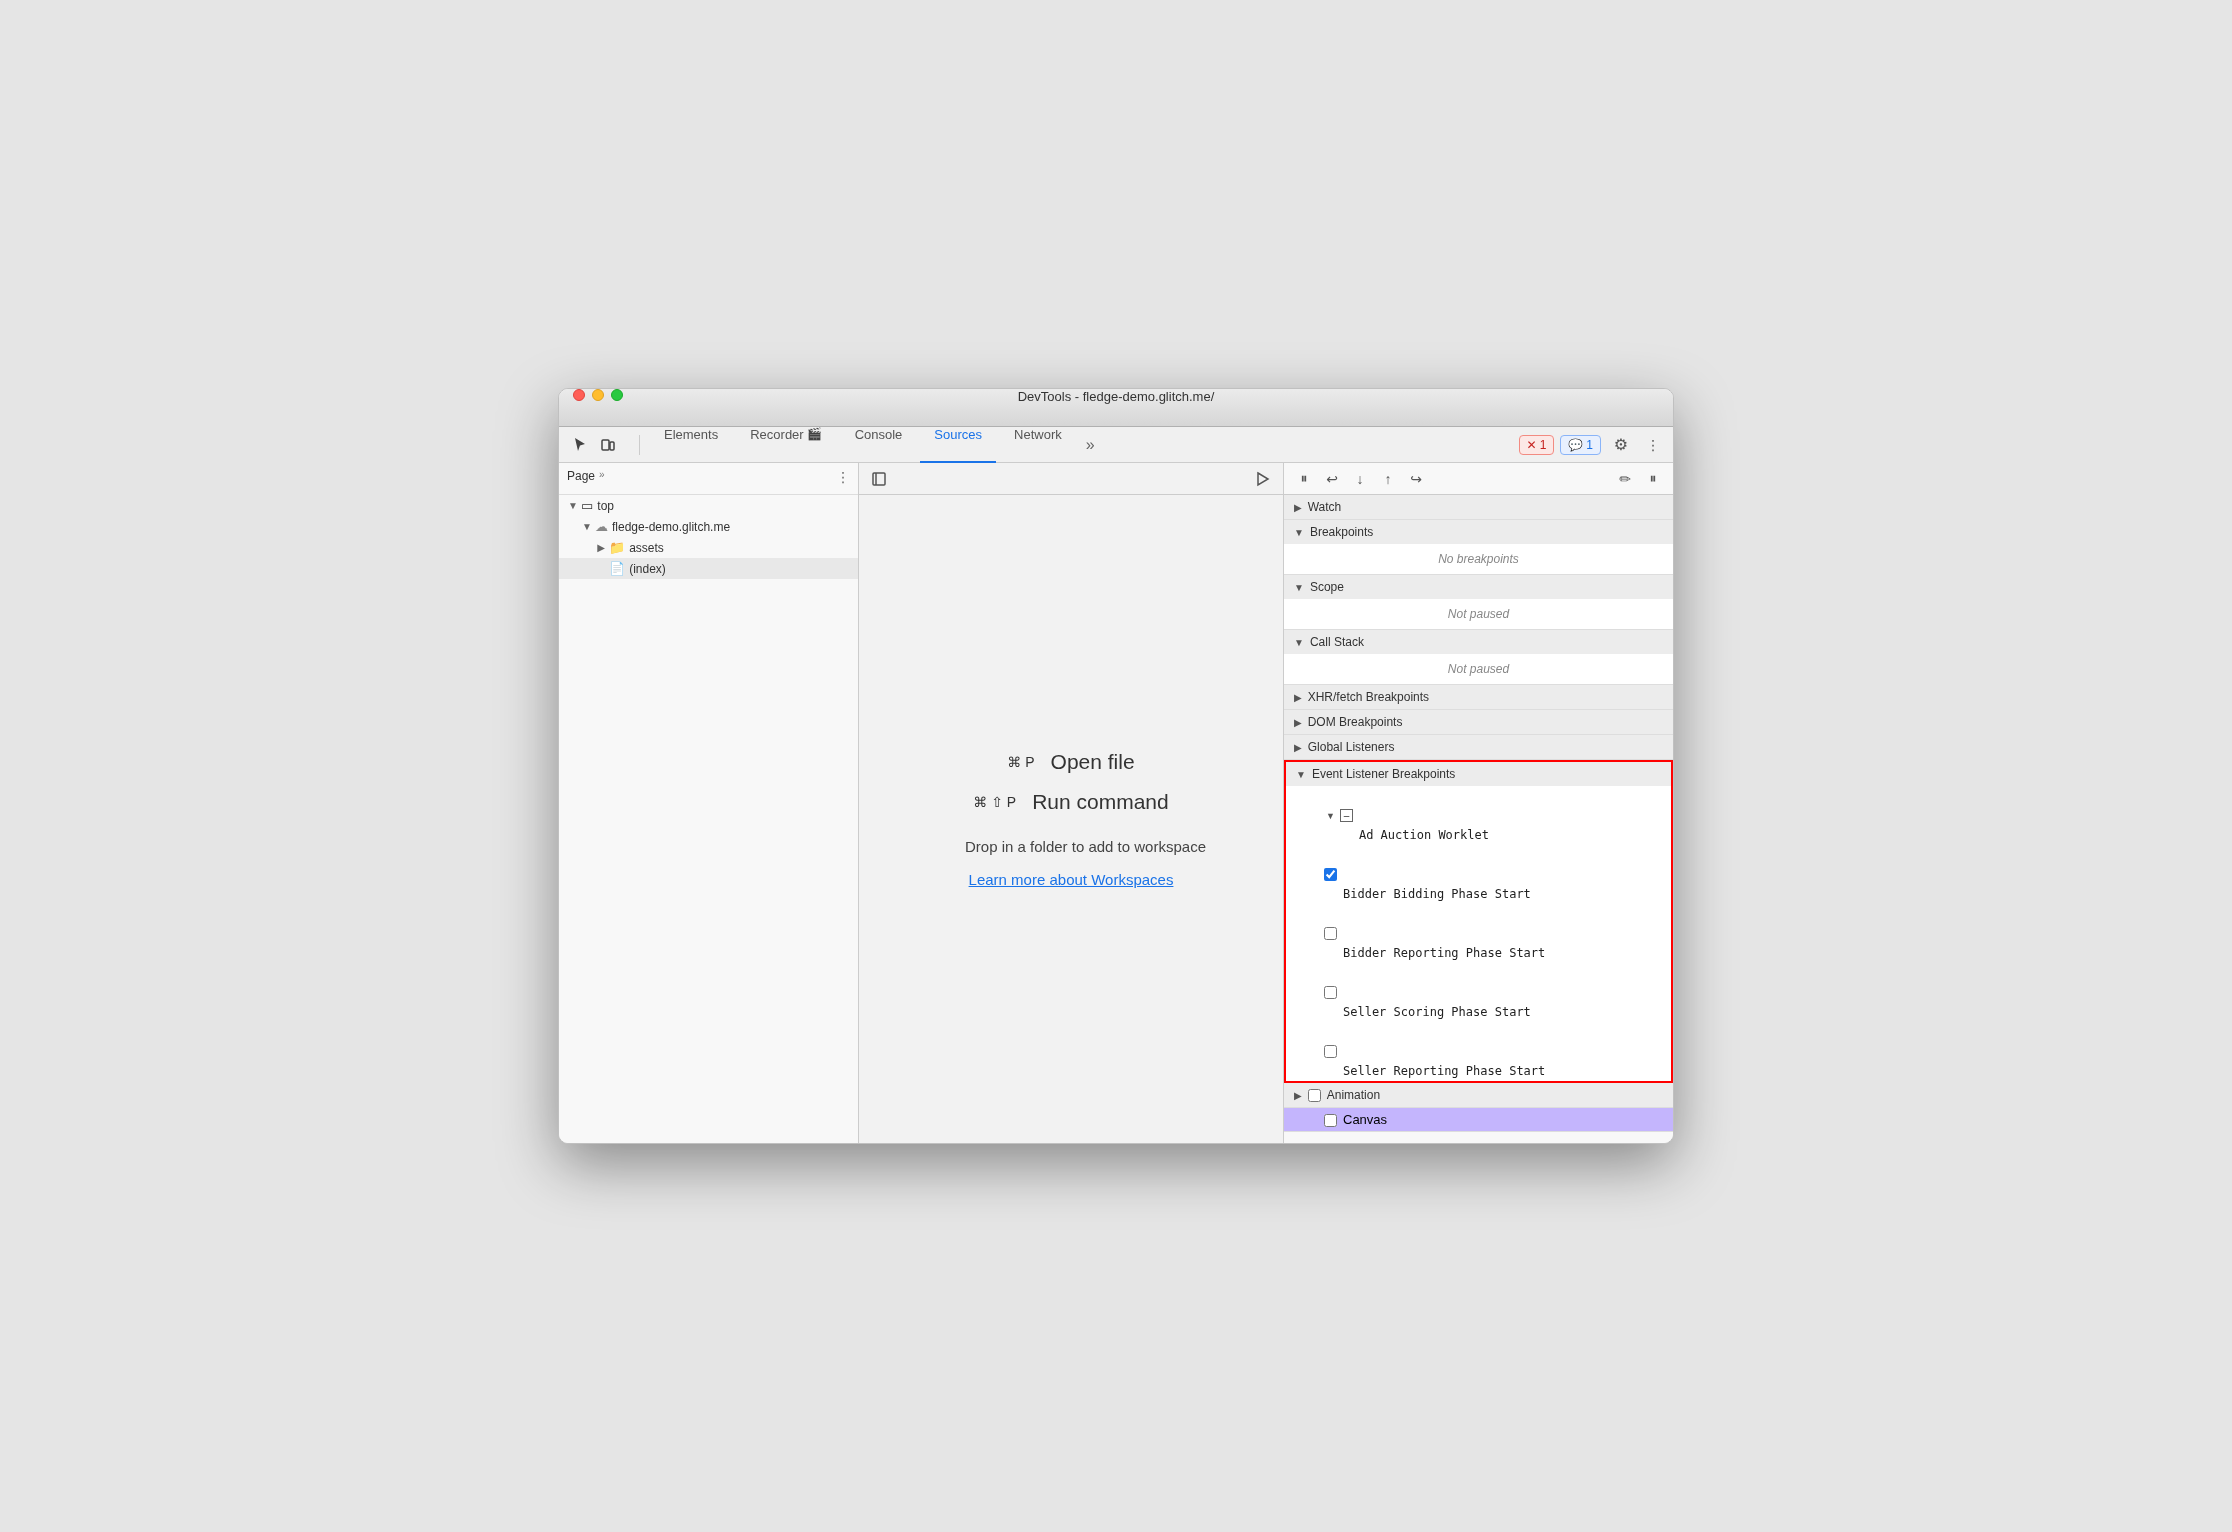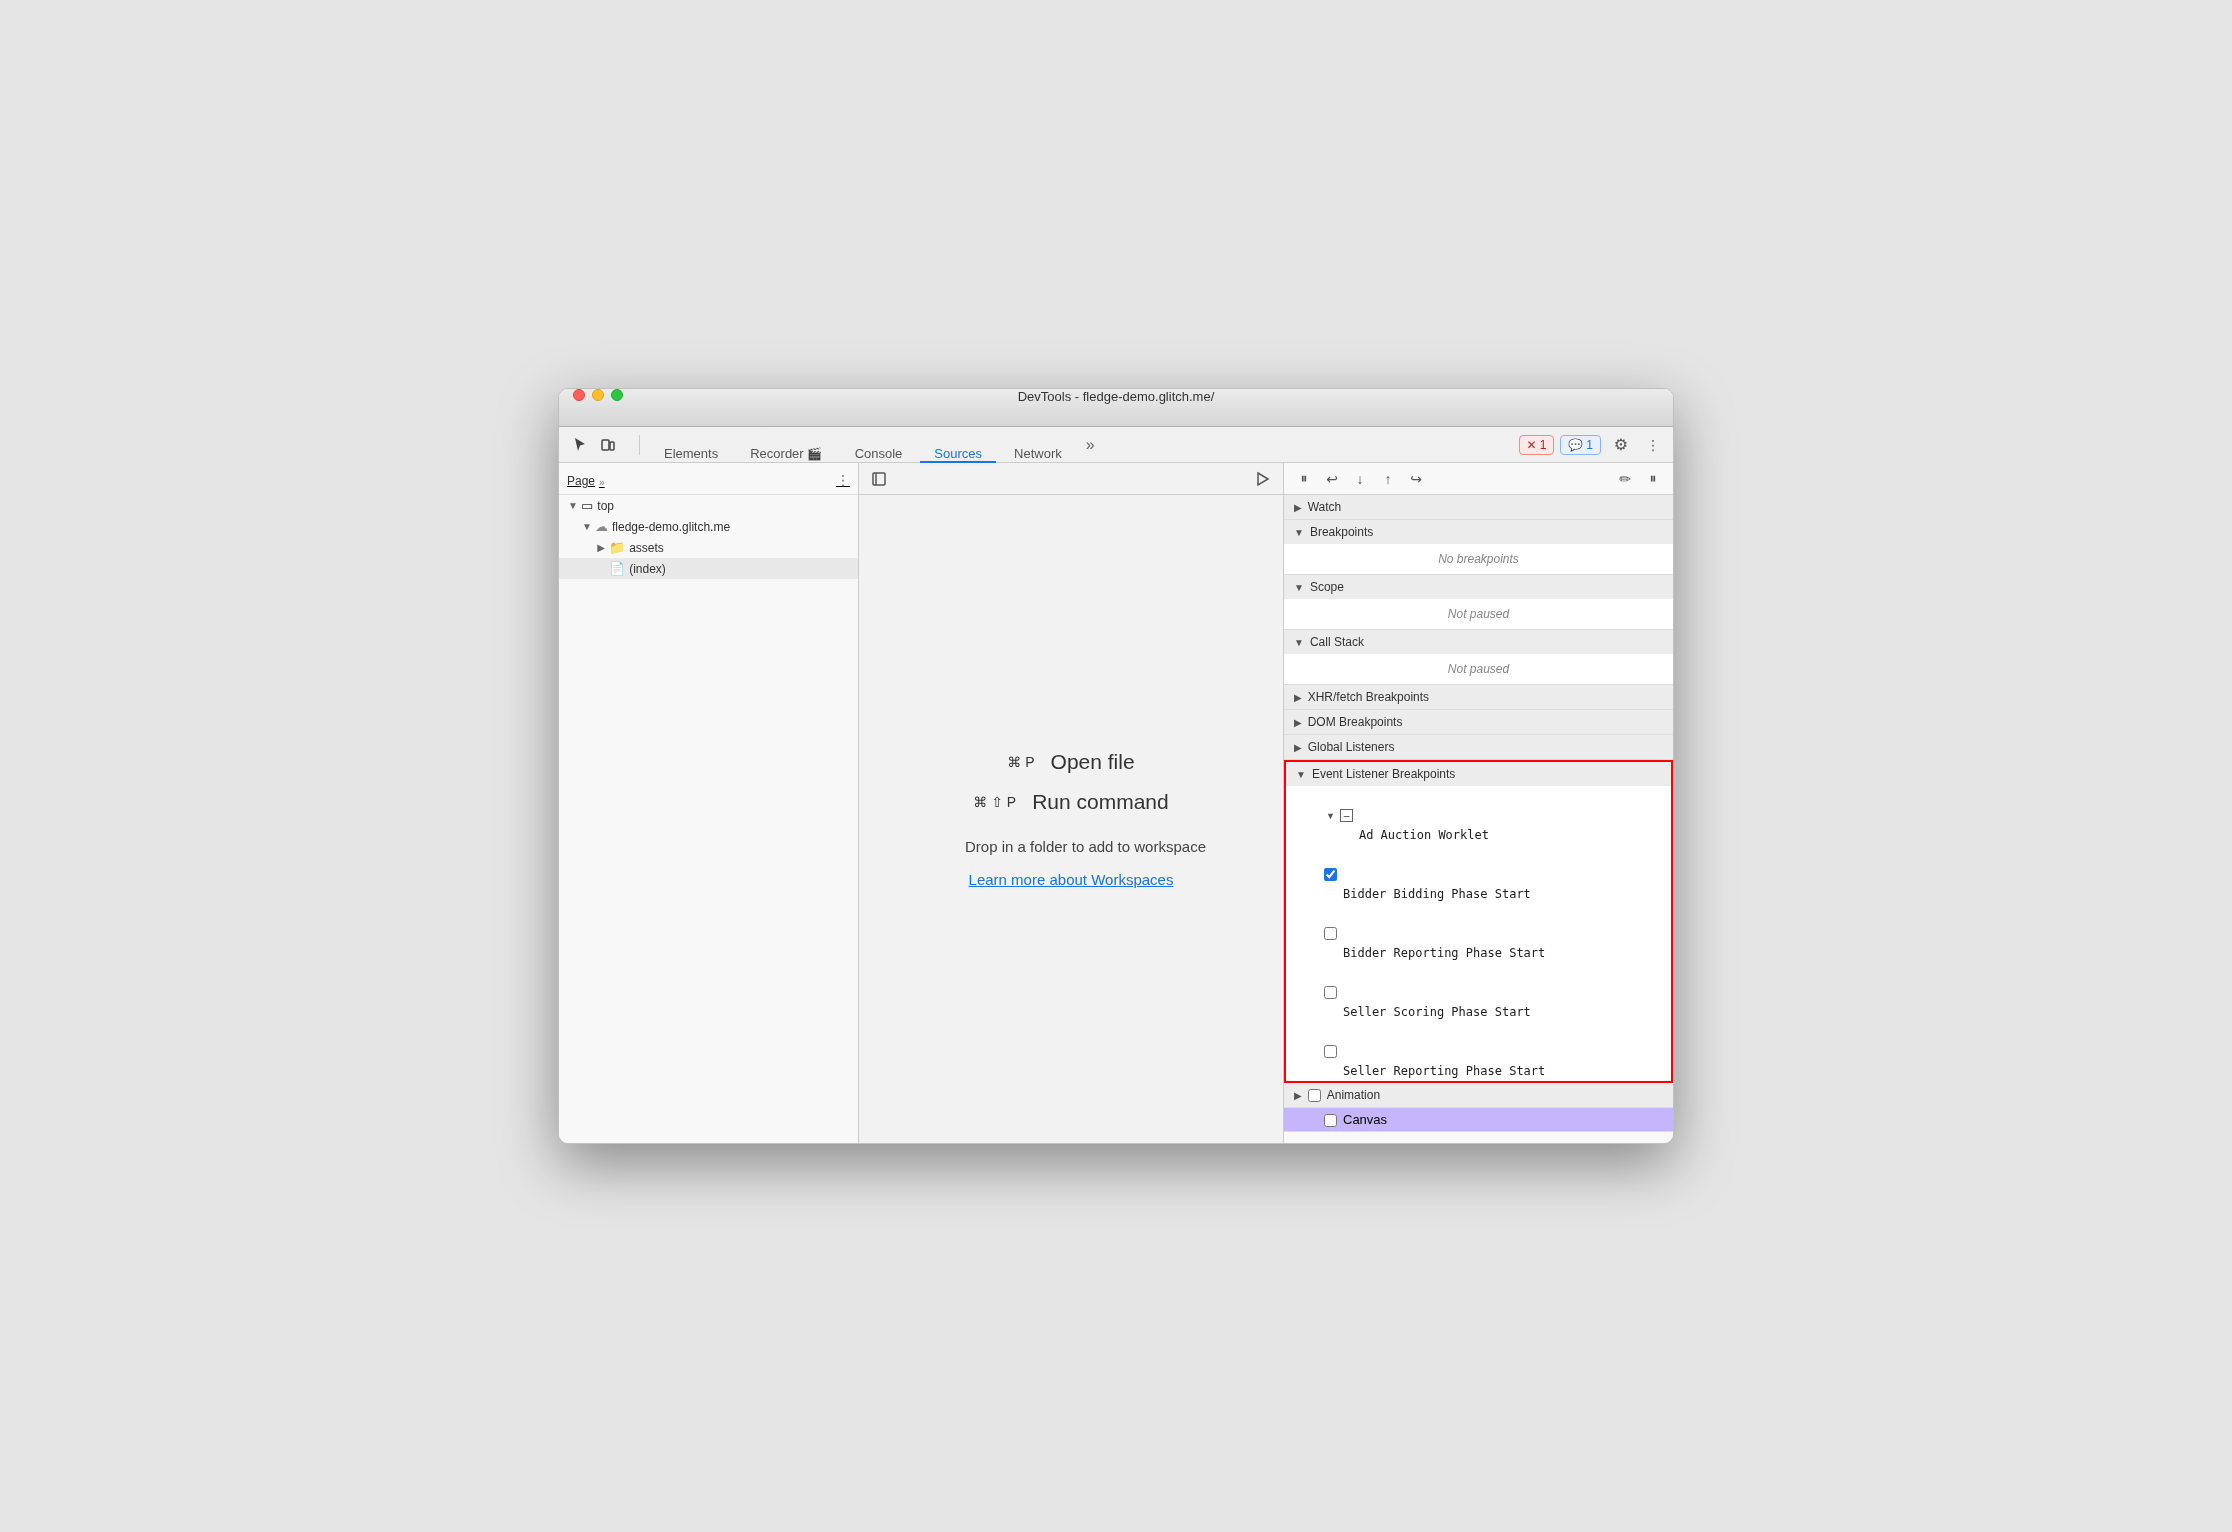--- a/index.html
+++ b/index.html
@@ -82,21 +82,21 @@
     .toolbar-divider {
       width: 1px;
       height: 20px;
       background: #ccc;
       margin: 0 6px;
     }
     .tab {
       padding: 0 14px;
       height: 36px;
       display: flex;
-      align-items: flex-end;
+      align-items: flex-start;
       cursor: pointer;
       font-size: 13px;
       color: #555;
       border-bottom: 2px solid transparent;
       position: relative;
     }
     .tab.active {
       color: #1a73e8;
       border-bottom: 2px solid #1a73e8;
     }
@@ -166,25 +166,24 @@
     .left-sidebar {
       width: 300px;
       min-width: 300px;
       border-right: 1px solid #ccc;
       background: #f8f8f8;
       display: flex;
       flex-direction: column;
     }
     .sidebar-header {
       display: flex;
-      align-items: flex-end;
+      align-items: flex-start;
       padding: 6px 8px;
       border-bottom: 1px solid #ddd;
       height: 32px;
-      text-decoration: underline;
     }
     .sidebar-header-label {
       font-size: 12px;
       font-weight: 500;
       color: #333;
     }
     .sidebar-header-more {
       font-size: 10px;
       color: #777;
       margin-left: 4px;

